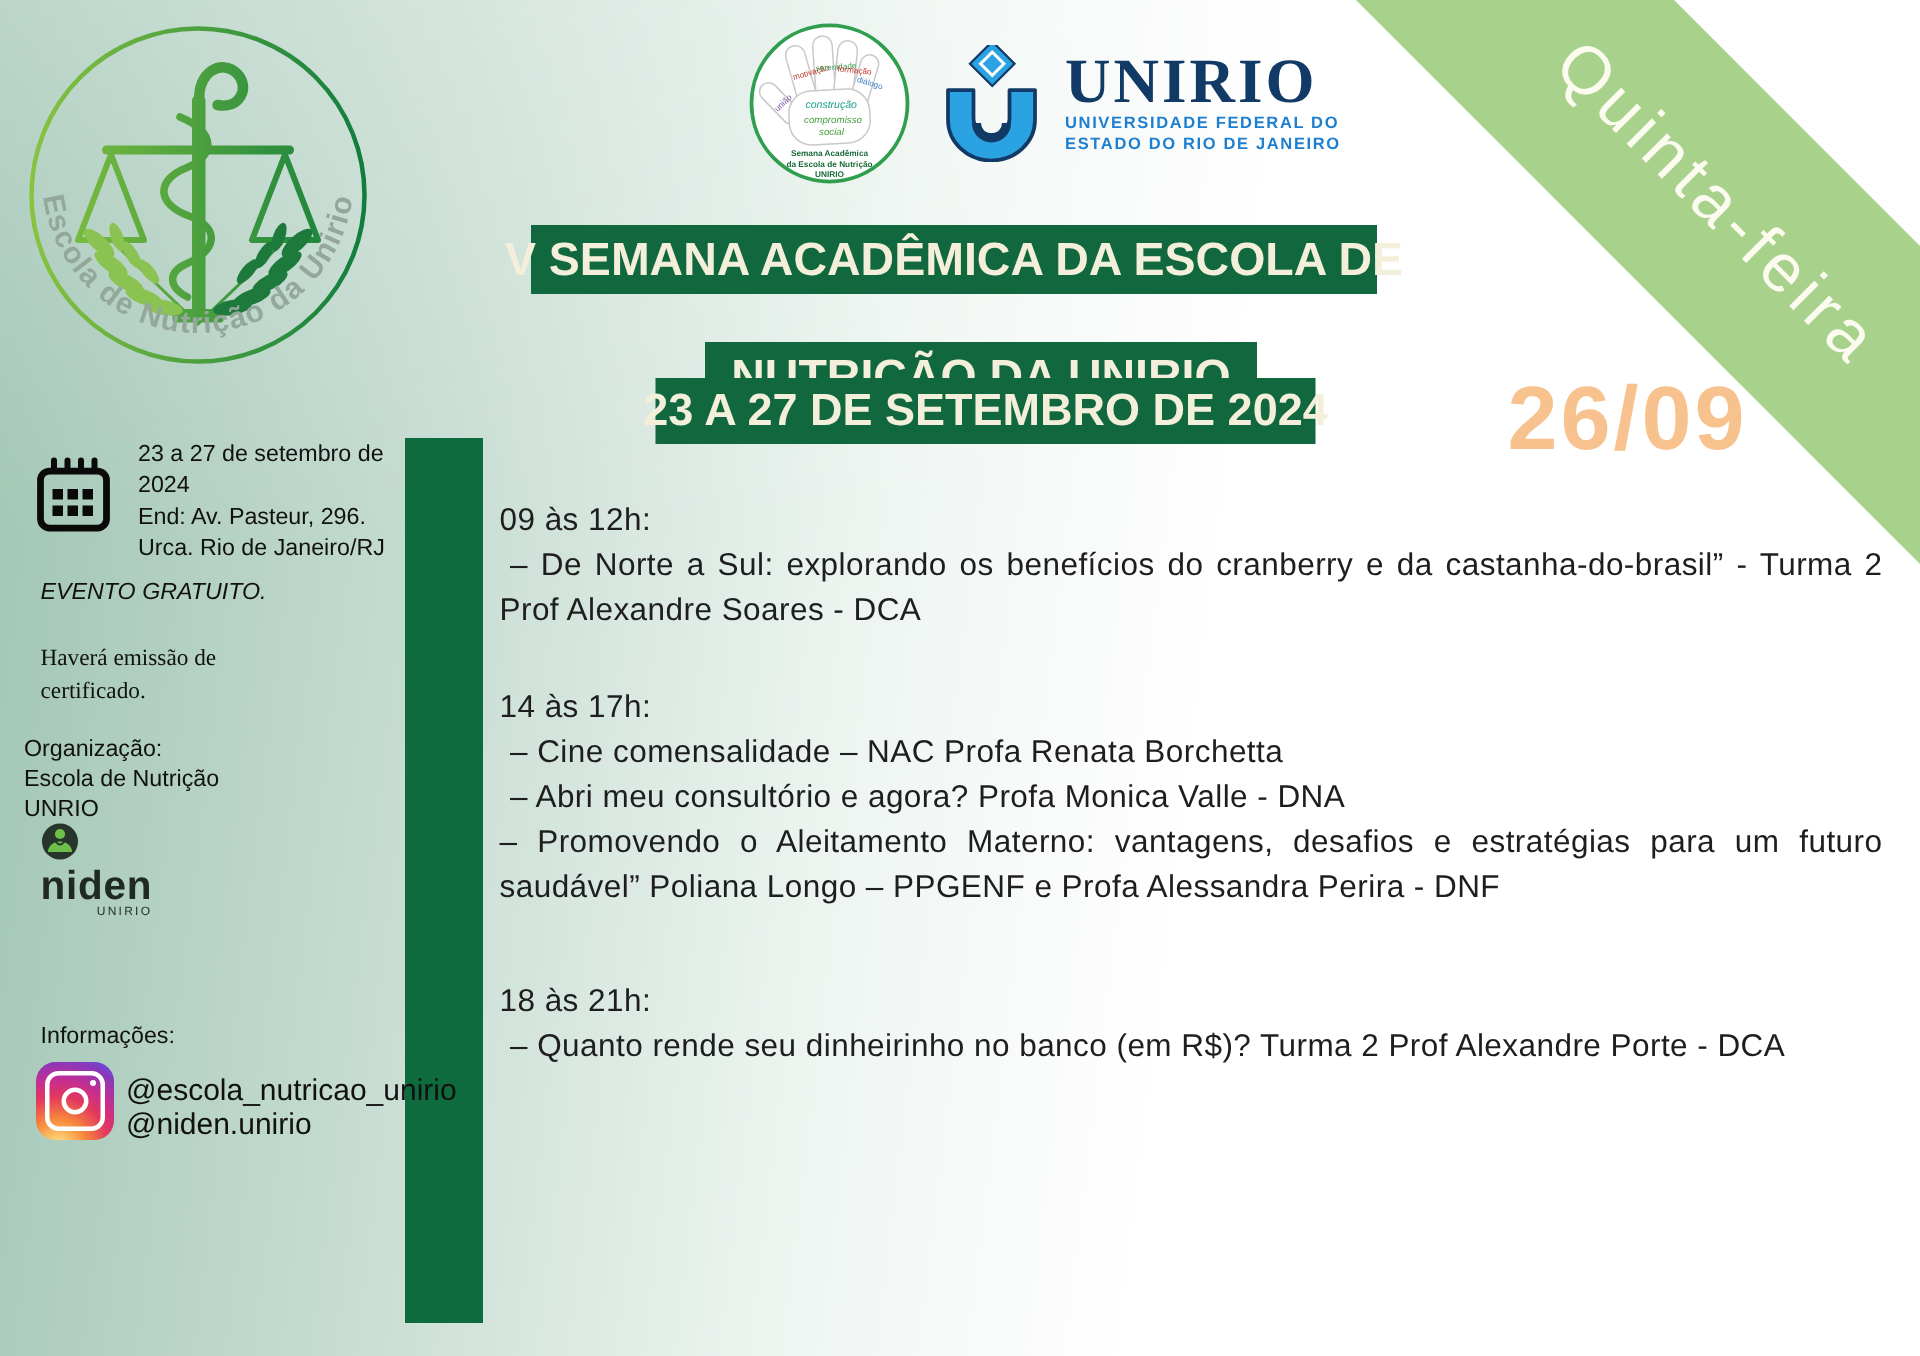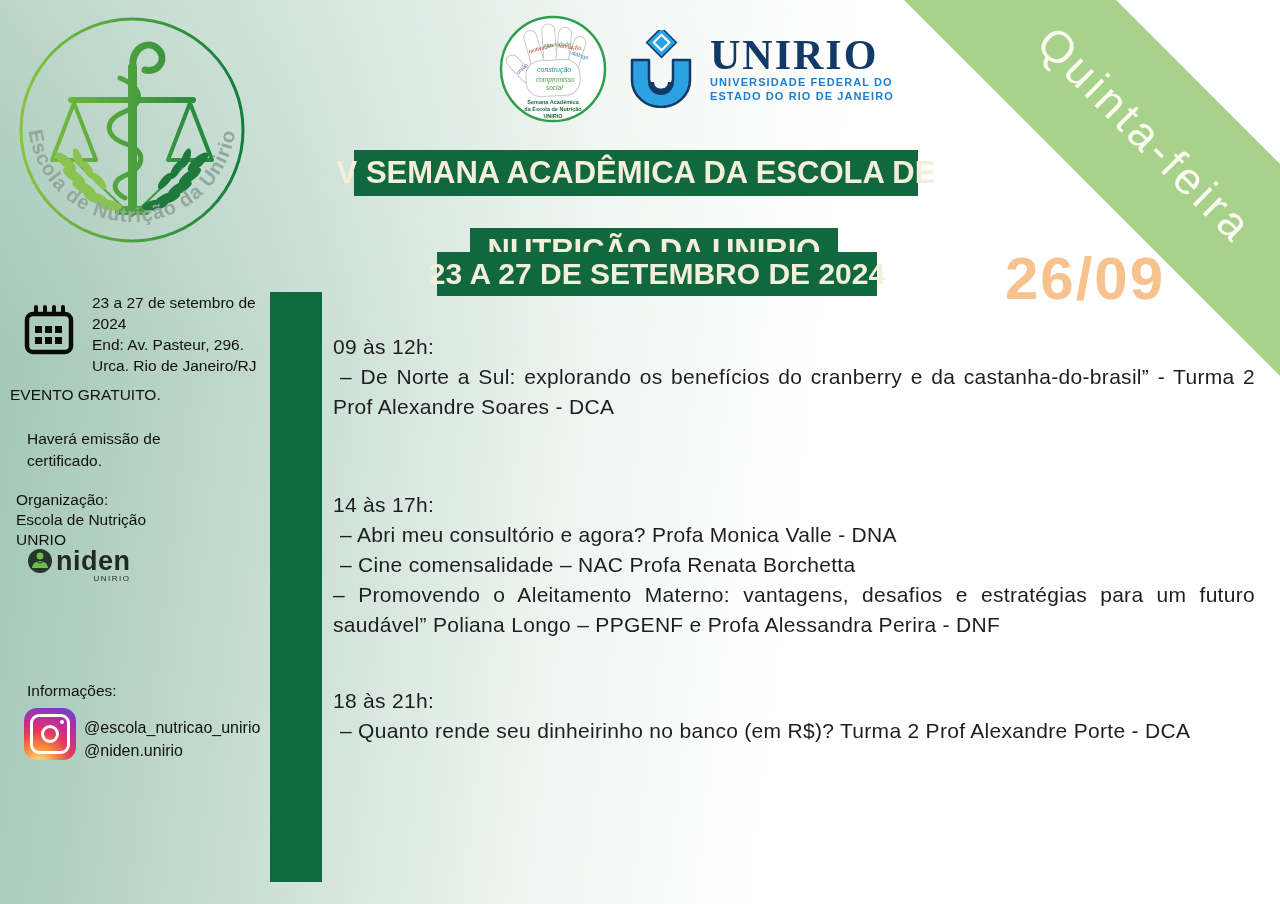--- a/index.html
+++ b/index.html
@@ -31,39 +31,39 @@
   .hand-logo{position:absolute;left:498px;top:14px;}
   
   .unirio{position:absolute;left:620px;top:30px;display:flex;align-items:center;gap:10px;}
   .unirio-text .name{font-family:"Liberation Serif",serif;font-weight:bold;font-size:42px;
     color:#123a66;letter-spacing:2px;line-height:40px;}
   .unirio-text .sub{font-size:11px;font-weight:bold;color:#1d7fd0;letter-spacing:1.1px;line-height:14px;}
   
   .side{position:absolute;color:#111;}
   .cal-icon{left:20px;top:300px;}
   .cal-text{left:92px;top:292px;width:168px;font-size:15.5px;line-height:21px;}
-  .free{left:10px;top:386px;font-size:15.5px;}
-  .cert{left:27px;top:428px;width:170px;font-size:15.5px;line-height:22px;}
+  .free{left:27px;top:386px;font-size:15.5px;font-style:italic;}
+  .cert{left:27px;top:428px;width:170px;font-size:15.5px;line-height:22px;font-family:Liberation Serif, serif;}
   .org{left:16px;top:490px;width:190px;font-size:15.5px;line-height:20px;}
-  .niden{left:27px;top:548px;display:flex;align-items:flex-start;gap:3px;}
+  .niden{left:27px;top:548px;display:flex;align-items:flex-start;gap:3px;flex-direction:column;}
   .niden .nname{font-weight:bold;font-size:27px;color:#1f2a24;letter-spacing:.5px;line-height:26px;}
   .niden .nsub{font-size:8px;color:#1f2a24;letter-spacing:1.5px;margin-left:2px;}
   .info-label{left:27px;top:682px;font-size:15.5px;}
   .ig-icon{position:absolute;left:24px;top:708px;width:52px;height:52px;border-radius:13px;
     background:radial-gradient(circle at 28% 110%,#fdd374 8%,#f7893b 28%,#e3375e 50%,#c52e91 66%,#8a38b9 84%,#5b4fe9 100%);
     display:flex;align-items:center;justify-content:center;}
   .ig-inner{width:34px;height:34px;border:3px solid #fff;border-radius:9px;position:relative;}
   .ig-lens{position:absolute;left:8px;top:8px;width:12px;height:12px;border:3px solid #fff;border-radius:50%;}
   .ig-dot{position:absolute;right:3px;top:3px;width:4px;height:4px;background:#fff;border-radius:50%;}
-  .handles{left:84px;top:716px;font-size:16px;line-height:23px;}
+  .handles{left:84px;top:716px;font-size:20px;line-height:23px;}
   
   .sched{position:absolute;left:333px;top:324px;width:922px;color:#1e1e1e;
     font-size:21px;line-height:30px;letter-spacing:.3px;}
   .sess1{margin-top:8px;}
-  .sess2{margin-top:68px;}
+  .sess2{margin-top:35px;}
   .sess3{margin-top:46px;}
   .line{white-space:nowrap;}
   .just{text-align:justify;text-align-last:justify;white-space:normal;}
   .indent{padding-left:7px;}
 </style>
 </head>
 <body>
 
 <div class="poster">
 
@@ -224,22 +224,22 @@
   </div>
 
   <div class="sched">
     <div class="sess1">
       <div class="line">09 às 12h:</div>
       <div class="just indent">– De Norte a Sul: explorando os benefícios do cranberry e da castanha-do-brasil” - Turma 2</div>
       <div class="line">Prof Alexandre Soares - DCA</div>
     </div>
     <div class="sess2">
       <div class="line">14 às 17h:</div>
+      <div class="line indent">– Cine comensalidade – NAC Profa Renata Borchetta</div>
       <div class="line indent">– Abri meu consultório e agora? Profa Monica Valle - DNA</div>
-      <div class="line indent">– Cine comensalidade – NAC Profa Renata Borchetta</div>
       <div class="just">– Promovendo o Aleitamento Materno: vantagens, desafios e estratégias para um futuro</div>
       <div class="line">saudável” Poliana Longo – PPGENF e Profa Alessandra Perira - DNF</div>
     </div>
     <div class="sess3">
       <div class="line">18 às 21h:</div>
       <div class="line indent">–  Quanto rende seu dinheirinho no banco (em R$)? Turma 2  Prof Alexandre Porte - DCA</div>
     </div>
   </div>
 
 </div>

